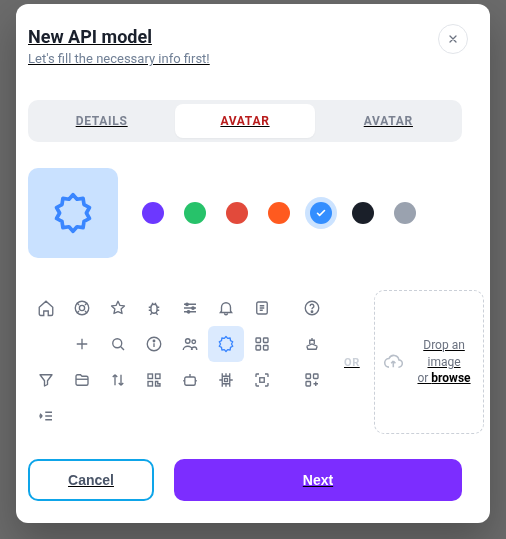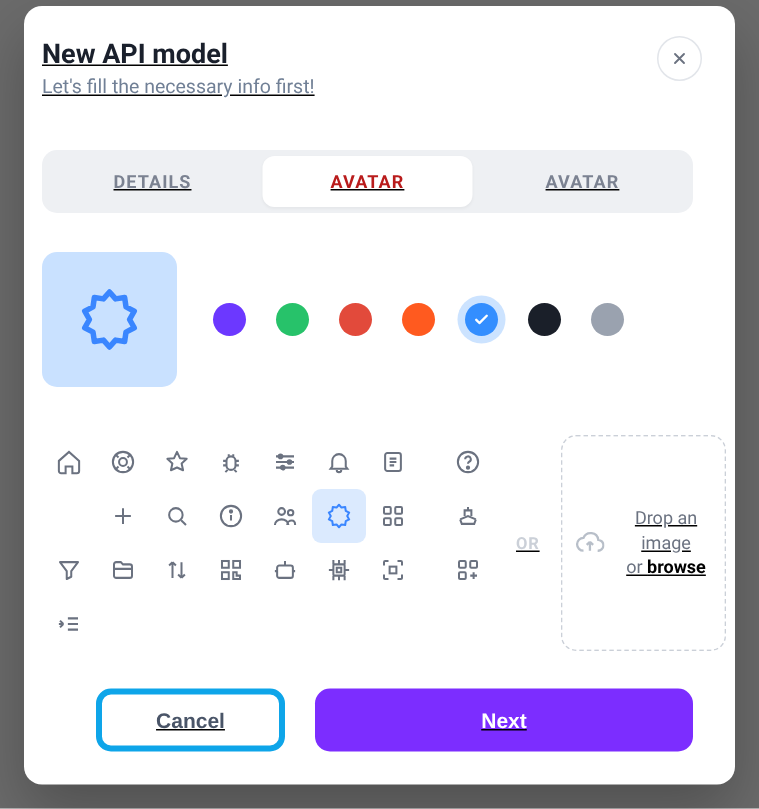--- a/index.html
+++ b/index.html
@@ -73,21 +73,21 @@
     color: #6b7280; text-align: center; cursor: pointer;
   }
   .dropzone svg { width: 26px; height: 26px; color: #b8bfc9; }
   .drop-text { font-size: 12px; line-height: 1.4; }
   .drop-text b { color: #000000; }
   .footer { margin-top: auto; display: flex; gap: 20px; padding-top: 24px; }
   .btn {
     height: 42px; border-radius: 10px; font-size: 14px; font-weight: 600;
     cursor: pointer; display: flex; align-items: center; justify-content: center;
   }
-  .btn-cancel { width: 126px; background: #fff; border: 4px solid #0ea5e9; color: #4a5568; margin-left: 36px; }
+  .btn-cancel { width: 126px; background: #fff; border: 2px solid #0ea5e9; color: #4a5568; }
   .btn-next { flex: 1; background: #7c2dff; border: none; color: #fff; text-align: center; }
 </style>
 </head>
 <body>
 
 <div class="modal">
 
   <div class="header">
     <div class="title">New API model</div>
     <div class="subtitle">Let's fill the necessary info first!</div>

